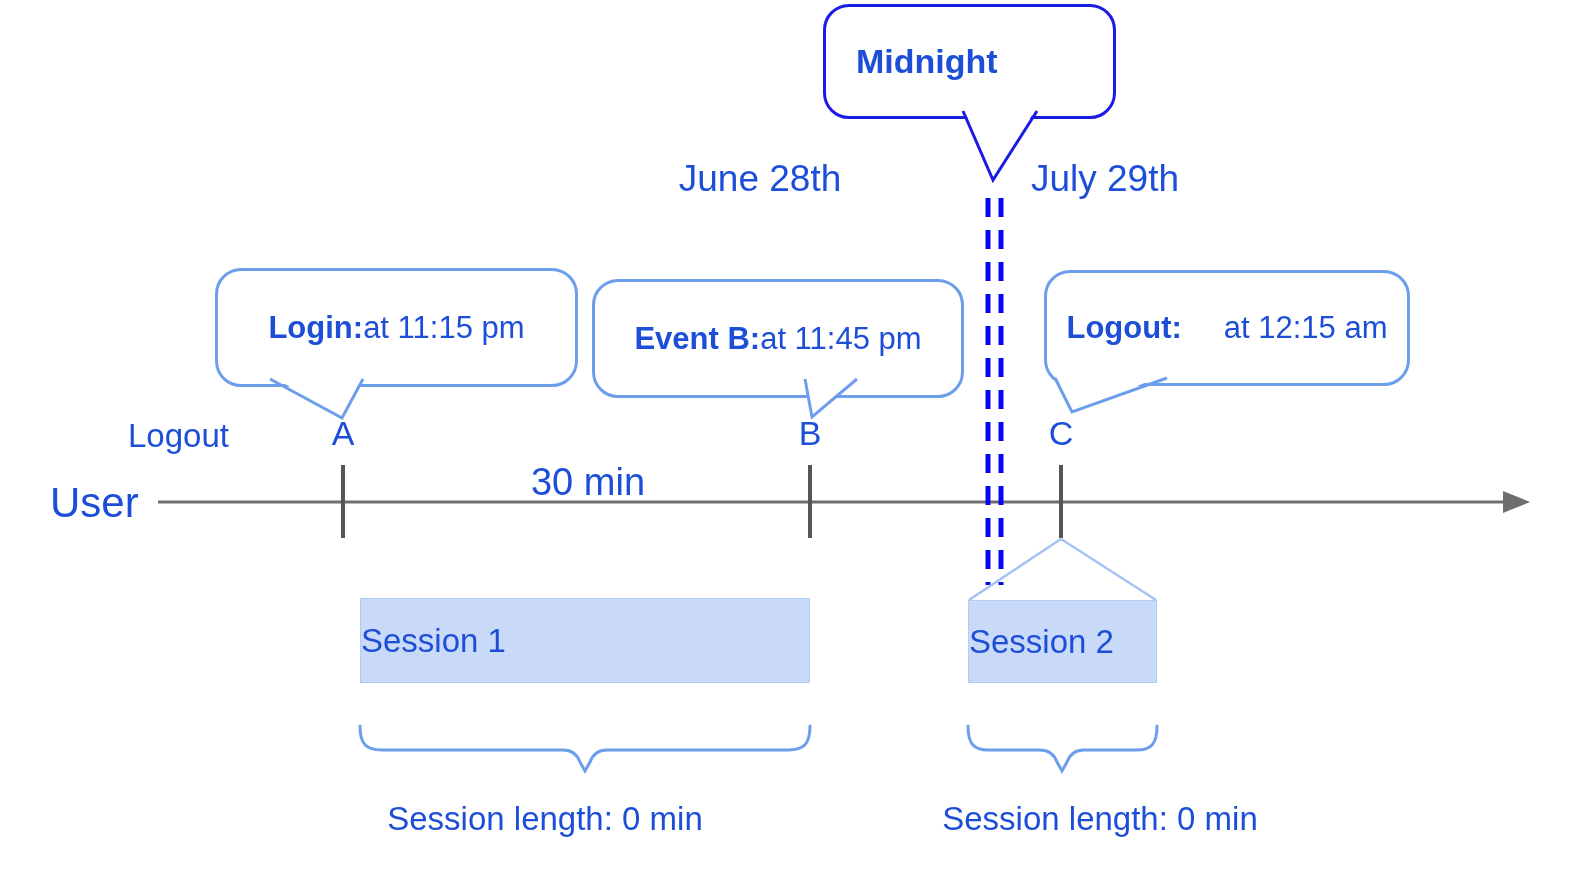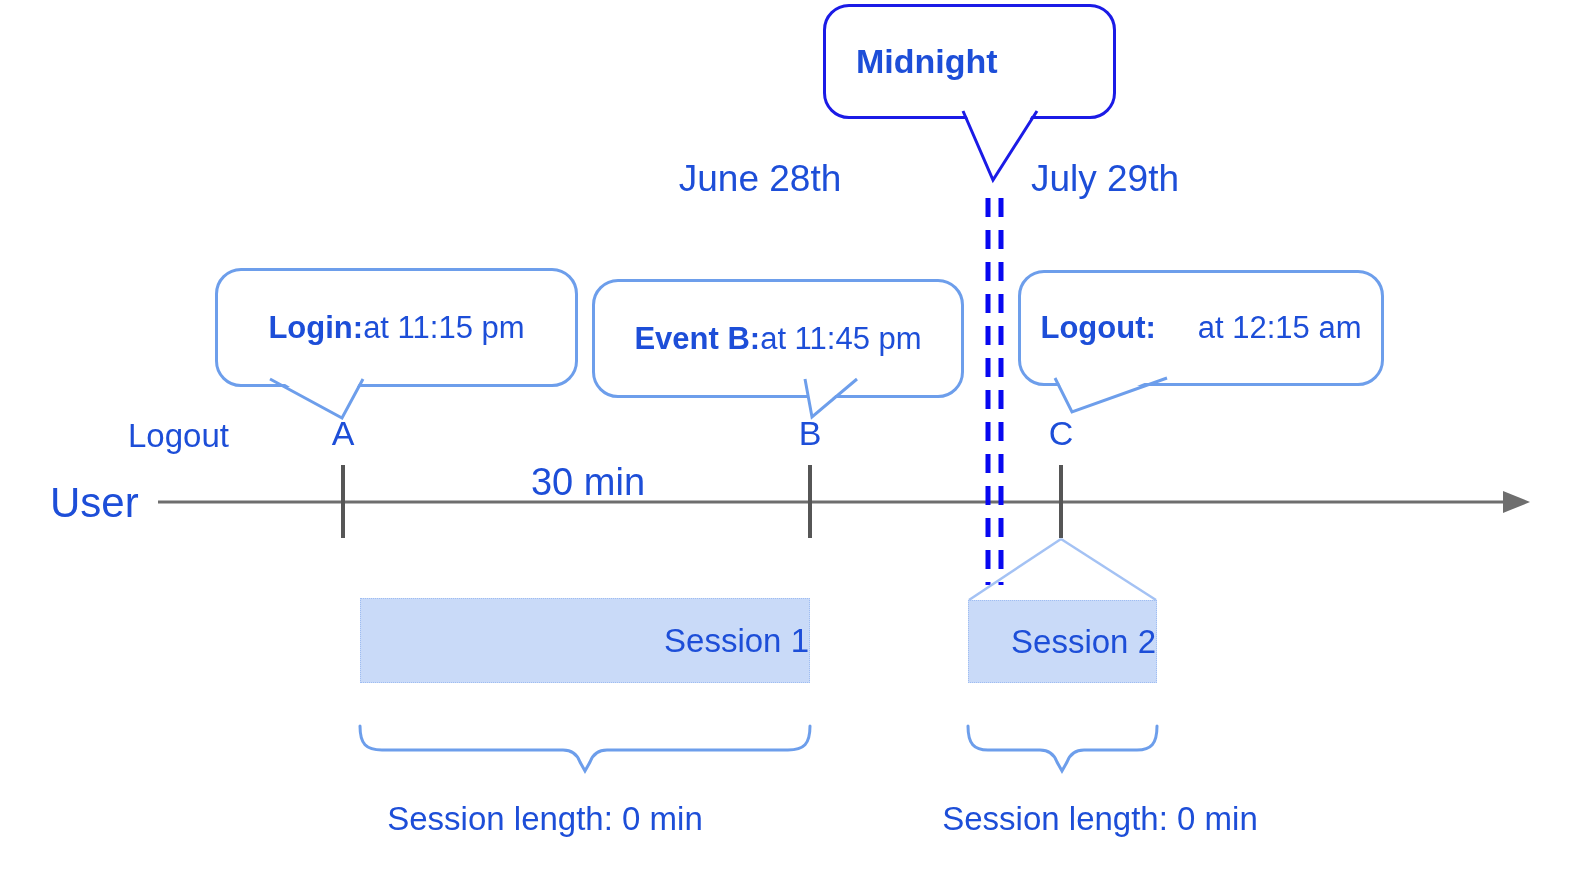--- a/index.html
+++ b/index.html
@@ -16,36 +16,36 @@
     left:823px;top:4px;width:257px;height:109px;
     border:3px solid var(--midnight-border,#1b1be6);
     font-weight:bold;font-size:34px;padding-left:30px;
   }
   .callout.light{
     border:3px solid var(--callout-border,#6d9eeb);
     font-size:31px;justify-content:center;
   }
   #callout-login {left:215px;top:268px;width:357px;height:113px;}
   #callout-eventb{left:592px;top:279px;width:366px;height:113px;}
-  #callout-logout{left:1018px;top:270px;width:360px;height:110px;gap:42px;}
+  #callout-logout{left:1044px;top:270px;width:360px;height:110px;gap:42px;}
   .b{font-weight:bold;}
   
   .date{position:absolute;top:158px;font-size:37px;transform:translateX(-50%);white-space:nowrap;}
   .date.d28{left:760px;}
   .date.d29{left:1105px;}
   
   .label-events{position:absolute;left:128px;top:417px;font-size:33px;}
   .label-user{position:absolute;left:50px;top:479px;font-size:42px;}
   .marker{position:absolute;top:414px;font-size:34px;transform:translateX(-50%);}
   .m-a{left:343px;}.m-b{left:810px;}.m-c{left:1061px;}
   .interval{position:absolute;left:588px;top:461px;font-size:38px;transform:translateX(-50%);white-space:nowrap;}
   
   .session{
     position:absolute;background:var(--session-fill,#c9daf8);
-    border:1px dotted #9fbdf2;display:flex;align-items:center;justify-content:flex-end;
+    border:1px dotted #9fbdf2;display:flex;align-items:center;justify-content:flex-start;
     font-size:33px;box-sizing:border-box;
   }
   .session.s1{left:360px;top:598px;width:450px;height:85px;}
   .session.s2{left:968px;top:600px;width:189px;height:83px;}
   
   .slen{position:absolute;top:800px;font-size:33px;transform:translateX(-50%);white-space:nowrap;}
   .s1len{left:545px;}
   .s2len{left:1100px;}
   
   .overlay{position:absolute;left:0;top:0;pointer-events:none;}

